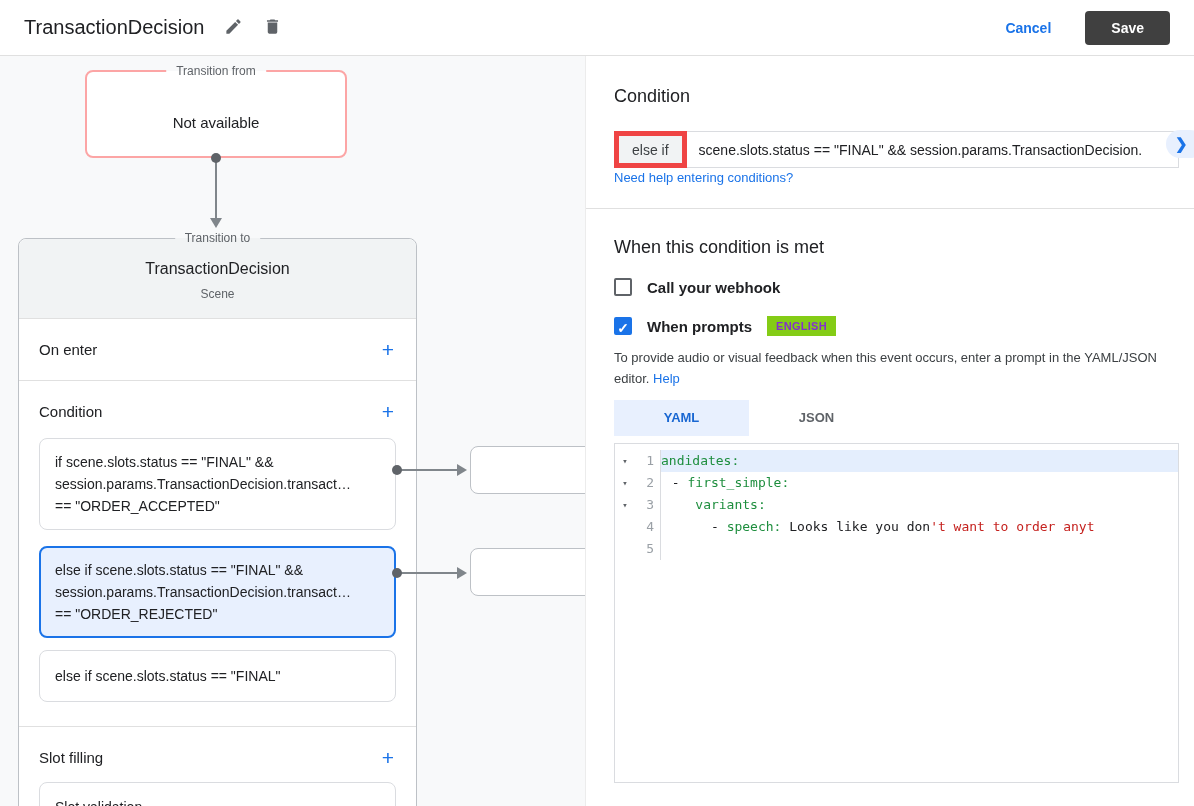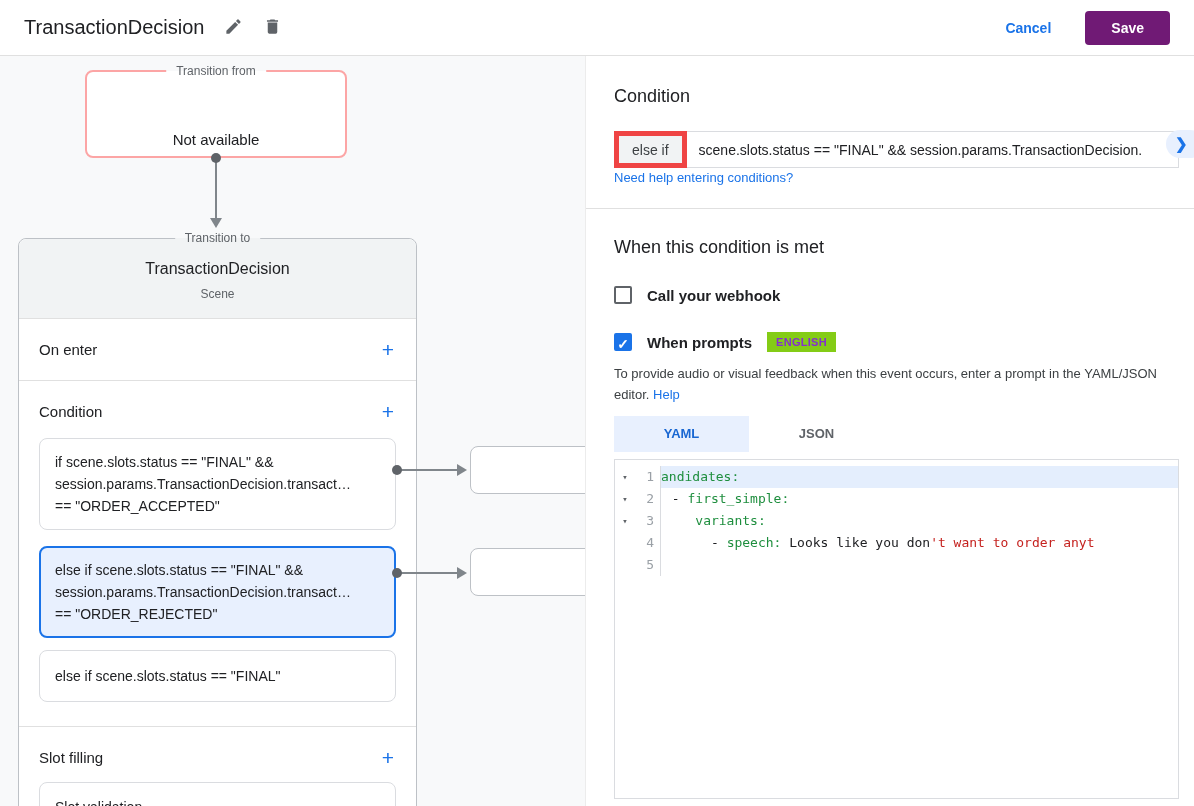--- a/index.html
+++ b/index.html
@@ -8,36 +8,36 @@
 
   
   .topbar { height:56px; display:flex; align-items:center; justify-content:space-between;
             padding:0 24px; border-bottom:1px solid #e0e0e0; background:#fff; }
   .topbar-left { display:flex; align-items:center; gap:20px; }
   .page-title { font-size:20px; color:#202124; }
   .icon-btn { background:none; border:none; cursor:pointer; display:flex; align-items:center; }
   .icon-btn svg { fill:#5f6368; }
   .topbar-right { display:flex; gap:34px; }
   .cancel-link { color:#1a73e8; font-size:14px; font-weight:bold; background:none; border:none; cursor:pointer; }
-  .save-btn { background:#701a75; color:#fff; font-size:14px; font-weight:bold;
+  .save-btn { background:#404040; color:#fff; font-size:14px; font-weight:bold;
               border:none; border-radius:4px; padding:9px 26px; cursor:pointer; }
 
   
   .main { display:flex; height:750px; }
   .canvas { width:585px; background:#f8f9fa; position:relative; overflow:hidden; flex:none; }
   .panel { flex:1; background:#fff; position:relative; overflow:hidden;
            padding:0 16px 0 28px; border-left:1px solid #ececec; }
 
   
   .flow-box { position:absolute; background:#fff; border:2px solid #fca5a5; border-radius:8px; }
   .flow-legend { position:absolute; top:-8px; left:50%; transform:translateX(-50%);
                  font-size:12px; color:#5f6368; padding:0 10px; white-space:nowrap;
                  background:linear-gradient(#f8f9fa 50%, #ffffff 50%); }
   .box-from { left:85px; top:14px; width:262px; height:88px; }
-  .box-from .nota { position:absolute; top:59px; width:100%; text-align:center; font-size:15px; color:#202124; }
+  .box-from .nota { position:absolute; top:42px; width:100%; text-align:center; font-size:15px; color:#202124; }
 
   .dot { position:absolute; width:10px; height:10px; border-radius:50%; background:#5f6368; z-index:3; }
   .vline { position:absolute; width:2px; background:#80868b; }
   .hline { position:absolute; height:2px; background:#80868b; }
   .arrow-down { position:absolute; width:0; height:0; border-left:6px solid transparent;
                 border-right:6px solid transparent; border-top:10px solid #80868b; }
   .arrow-right { position:absolute; width:0; height:0; border-top:6px solid transparent;
                  border-bottom:6px solid transparent; border-left:10px solid #80868b; }
 
   .scene-box { position:absolute; left:18px; top:182px; width:399px; height:700px;
@@ -73,21 +73,21 @@
                 font-size:15px; font-weight:bold; cursor:pointer; text-align:left; padding-left:9px; }
   .cond-row { display:flex; margin-top:24px; height:37px; width:565px; }
   .cond-op { background:#f1f3f4; border:5px solid #ef4444; font-size:14px; color:#3c4043;
              display:flex; align-items:center; padding:0 13px; flex:none; }
   .cond-input { flex:1; border:1px solid #dadce0; border-left:none; font-size:14px; color:#202124;
                 padding:0 12px; font-family:"Liberation Sans", sans-serif; outline:none; min-width:0; }
   .help-link { display:inline-block; color:#1a73e8; font-size:13px; text-decoration:none; }
   .panel-divider { height:1px; background:#e0e0e0; margin:22px -16px 0 -28px; }
   .h-when { margin-top:28px; }
 
-  .check-row { display:flex; align-items:center; margin-top:28px; gap:15px; }
+  .check-row { display:flex; align-items:center; margin-top:20px; gap:15px; }
   .checkbox { width:18px; height:18px; border:2px solid #5f6368; border-radius:2px; background:#fff;
               cursor:pointer; flex:none; }
   .checkbox.checked { background:#1a73e8; border-color:#1a73e8; color:#fff; font-size:14px;
                       line-height:18px; text-align:center; font-weight:bold; }
   .check-label { font-size:15px; font-weight:bold; color:#202124; }
   .lang-badge { background:#84cc16; color:#8430ce; font-size:11px; font-weight:bold;
                 letter-spacing:.3px; padding:4px 9px; margin-left:10px; }
   .helper { margin-top:12px; font-size:13px; line-height:1.6; color:#3c4043; max-width:572px; }
   .helper a { color:#1a73e8; text-decoration:none; }
 

